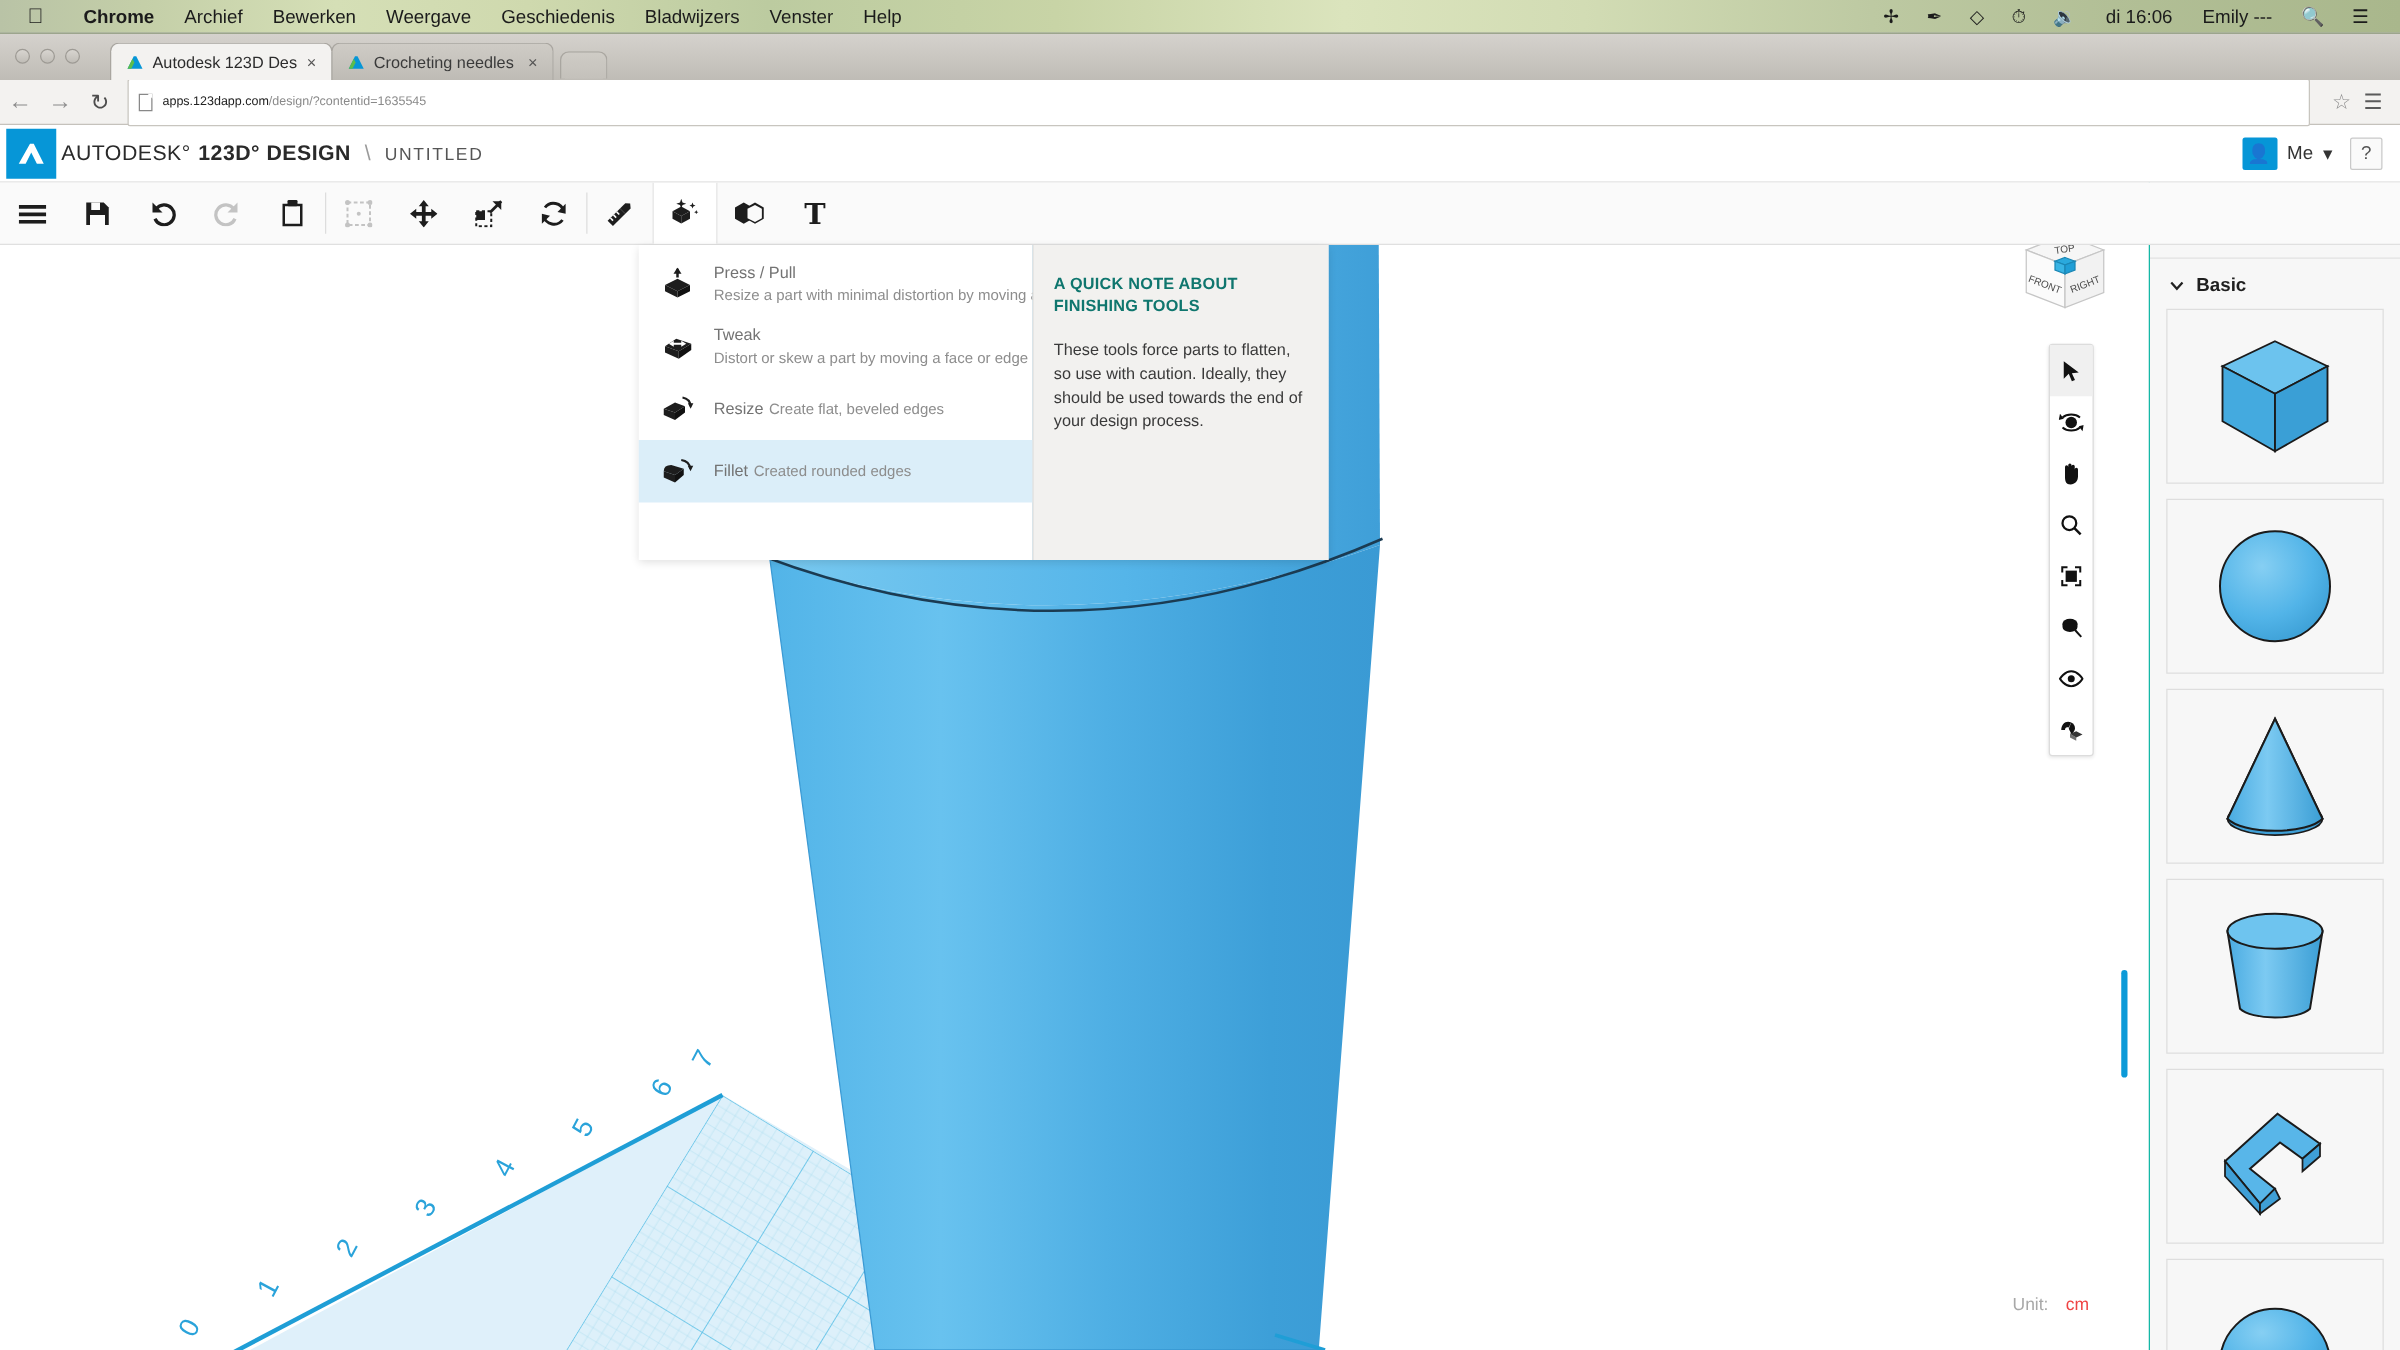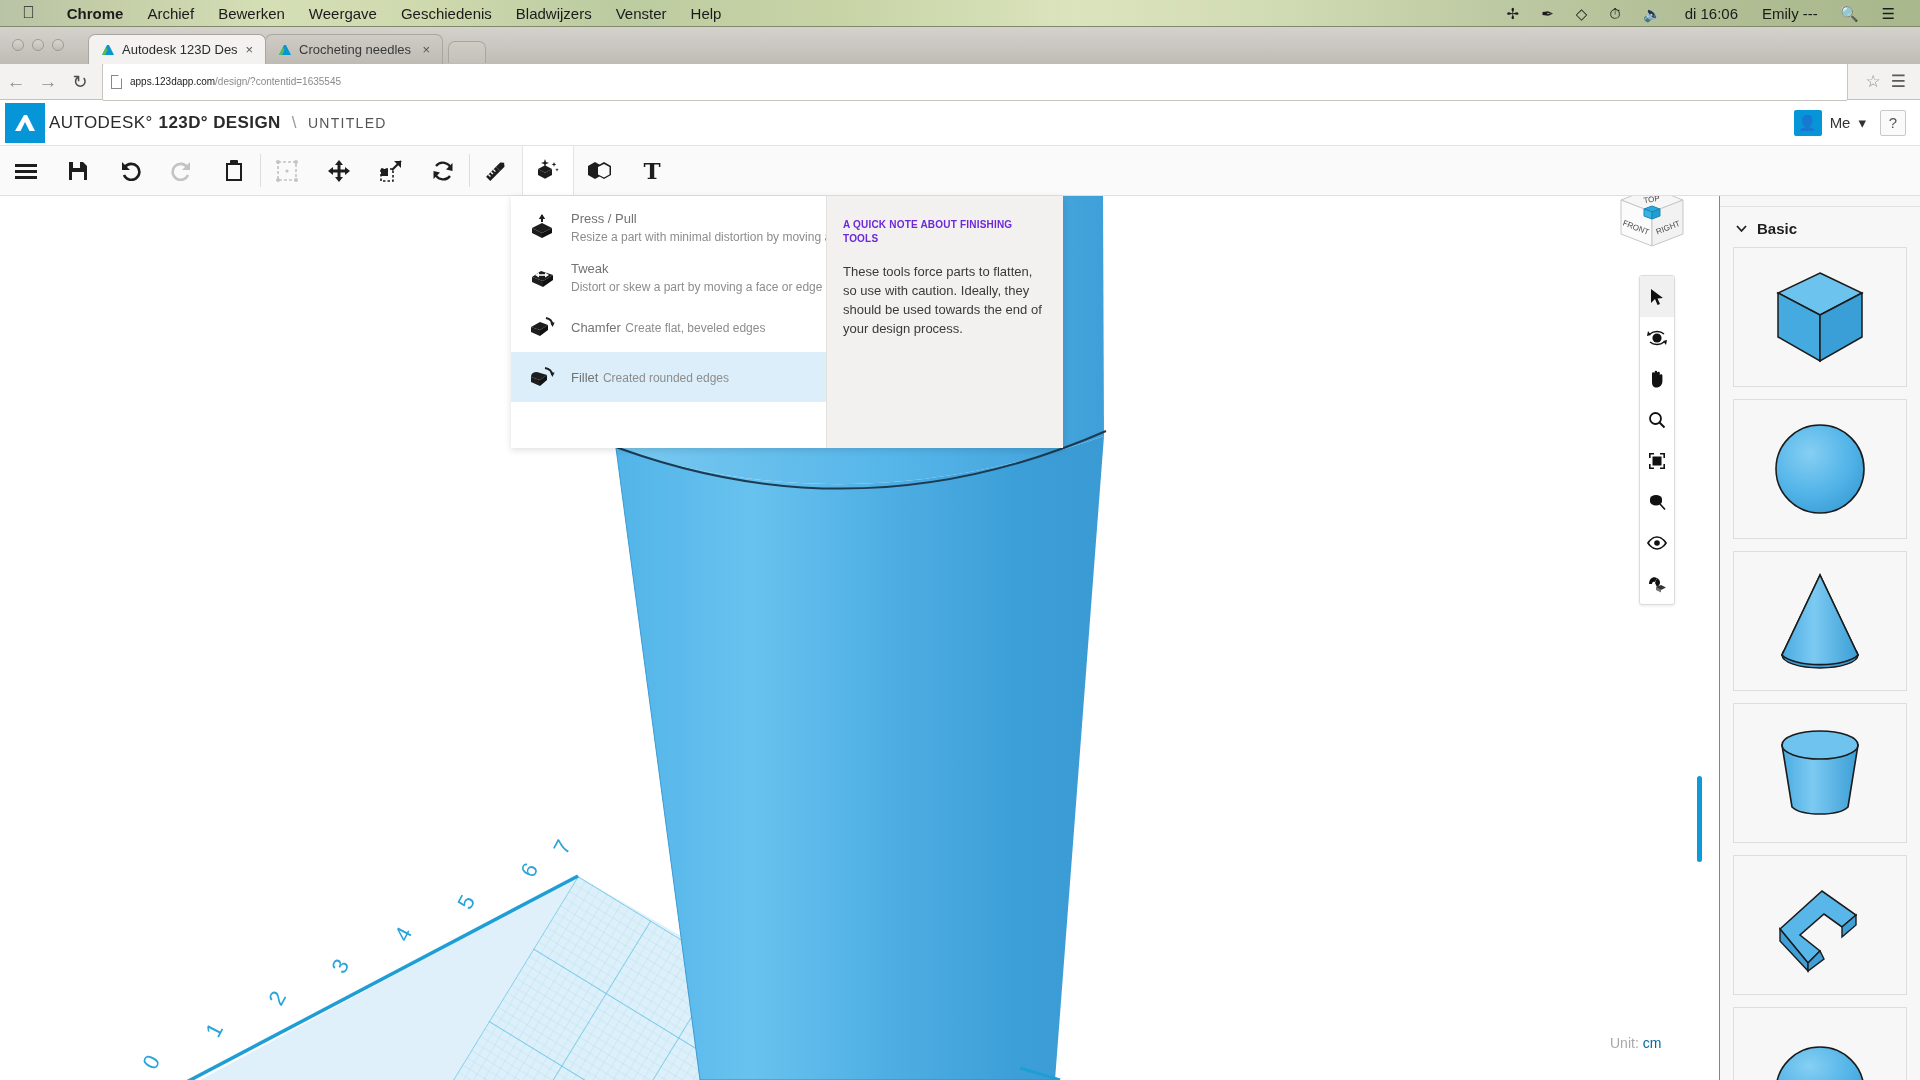--- a/index.html
+++ b/index.html
@@ -167,21 +167,21 @@
   #nav-bar .nb-btn.sel { background:#f0f0f0; }
 
   #viewcube {
     position:absolute; top:184px; left:1613px; width:78px; height:72px;
     z-index:40;
   }
   #unit-label {
     position:absolute; left:1610px; top:1035px; z-index:40;
     font-size:14px; color:#a8a8a8;
   }
-  #unit-label .uv { color:#0369a1; }
+  #unit-label .uv { color:#ef4444; margin-left:10px; }
 
   #viewport-scrollbar {
     position:absolute; left:1697px; top:580px; width:5px; height:86px;
     background:#0c9ad8; border-radius:3px; z-index:41;
   }
 
   
   #tool-flyout {
     position:absolute; top:196px; left:511px; width:552px; height:252px;
     z-index:70; display:flex;
@@ -194,21 +194,21 @@
   }
   .fl-item.sel { background:#dbeef9; }
   .fl-ic { width:30px; flex:0 0 30px; display:flex; align-items:center; justify-content:center; }
   .fl-txt .fl-title { font-size:13px; color:#737373; line-height:1.25; }
   .fl-txt .fl-desc { font-size:12px; color:#8d8d8d; line-height:1.35; white-space:nowrap; }
   #flyout-note {
     width:237px; background:#f2f1ef; border-left:1px solid #e2e1df;
     padding:22px 20px 0 16px;
   }
   #flyout-note .note-h {
-    font-size:10px; font-weight:bold; color:#6d28d9;
+    font-size:13px; font-weight:bold; color:#0f766e;
     letter-spacing:.2px; line-height:1.35; text-transform:uppercase;
   }
   #flyout-note .note-b {
     margin-top:18px; font-size:13px; color:#3a3a3a; line-height:1.45;
   }
 
   
   #right-panel {
     position:absolute; top:146px; left:1719px; width:201px; height:934px;
     background:#f7f7f7; border-left:1px solid #14b8a6; z-index:50;
@@ -622,21 +622,21 @@
       <span class="fl-ic">
         <svg width="28" height="26" viewBox="0 0 28 26">
           <path d="M3 13 L12 8 L20 11 L12 16 Z" fill="#1d1d1d"></path>
           <path d="M3 13 L3 18 L12 22 L12 16 Z" fill="#1d1d1d"></path>
           <path d="M12 16 L20 11 L20 16 L12 22 Z" fill="#111"></path>
           <path d="M18 4 Q24 5 24.5 11" stroke="#1d1d1d" stroke-width="1.8" fill="none"></path>
           <path d="M24.5 13 L22.3 8.6 L26.7 8.6 Z" fill="#1d1d1d"></path>
         </svg>
       </span>
       <span class="fl-txt">
-        <span class="fl-title">Chamfer</span>
+        <span class="fl-title">Resize</span>
         <span class="fl-desc">Create flat, beveled edges</span>
       </span>
     </div>
 
     <div class="fl-item sel">
       <span class="fl-ic">
         <svg width="28" height="26" viewBox="0 0 28 26">
           <path d="M3 13 Q3 8 9 8 L19 11 L12 16 Z" fill="#1d1d1d"></path>
           <path d="M3 13 L3 18 L12 22 L12 16 Z" fill="#1d1d1d"></path>
           <path d="M12 16 L19 11 L19 16 L12 22 Z" fill="#111"></path>

